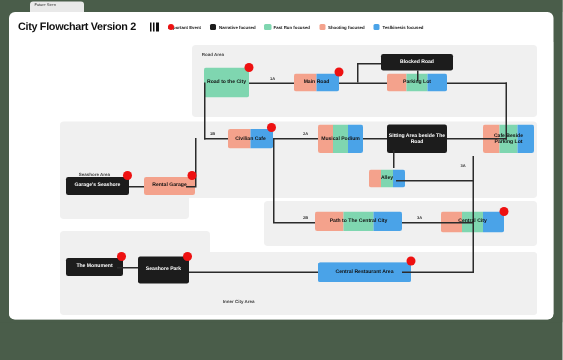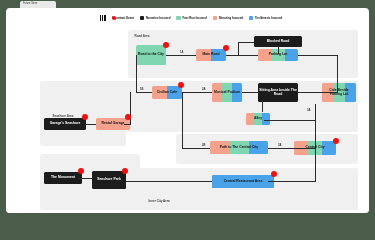--- a/index.html
+++ b/index.html
@@ -86,20 +86,21 @@
 
 <div id="browser">
 
   <div class="tabstrip">
     <div class="tab">Future Siren</div>
   </div>
 
   <div class="page">
 
     <div class="header">
+      <div class="title">City Flowchart Version 2</div>
       <div class="menu-icon">
           <i></i>
           <i></i>
           <i></i>
         </div>
       <div class="legend">
         <div class="lg">
           <span class="sw dot" style="background:#ee1111"></span>
           <span class="lb">Important Event</span>
         </div>

